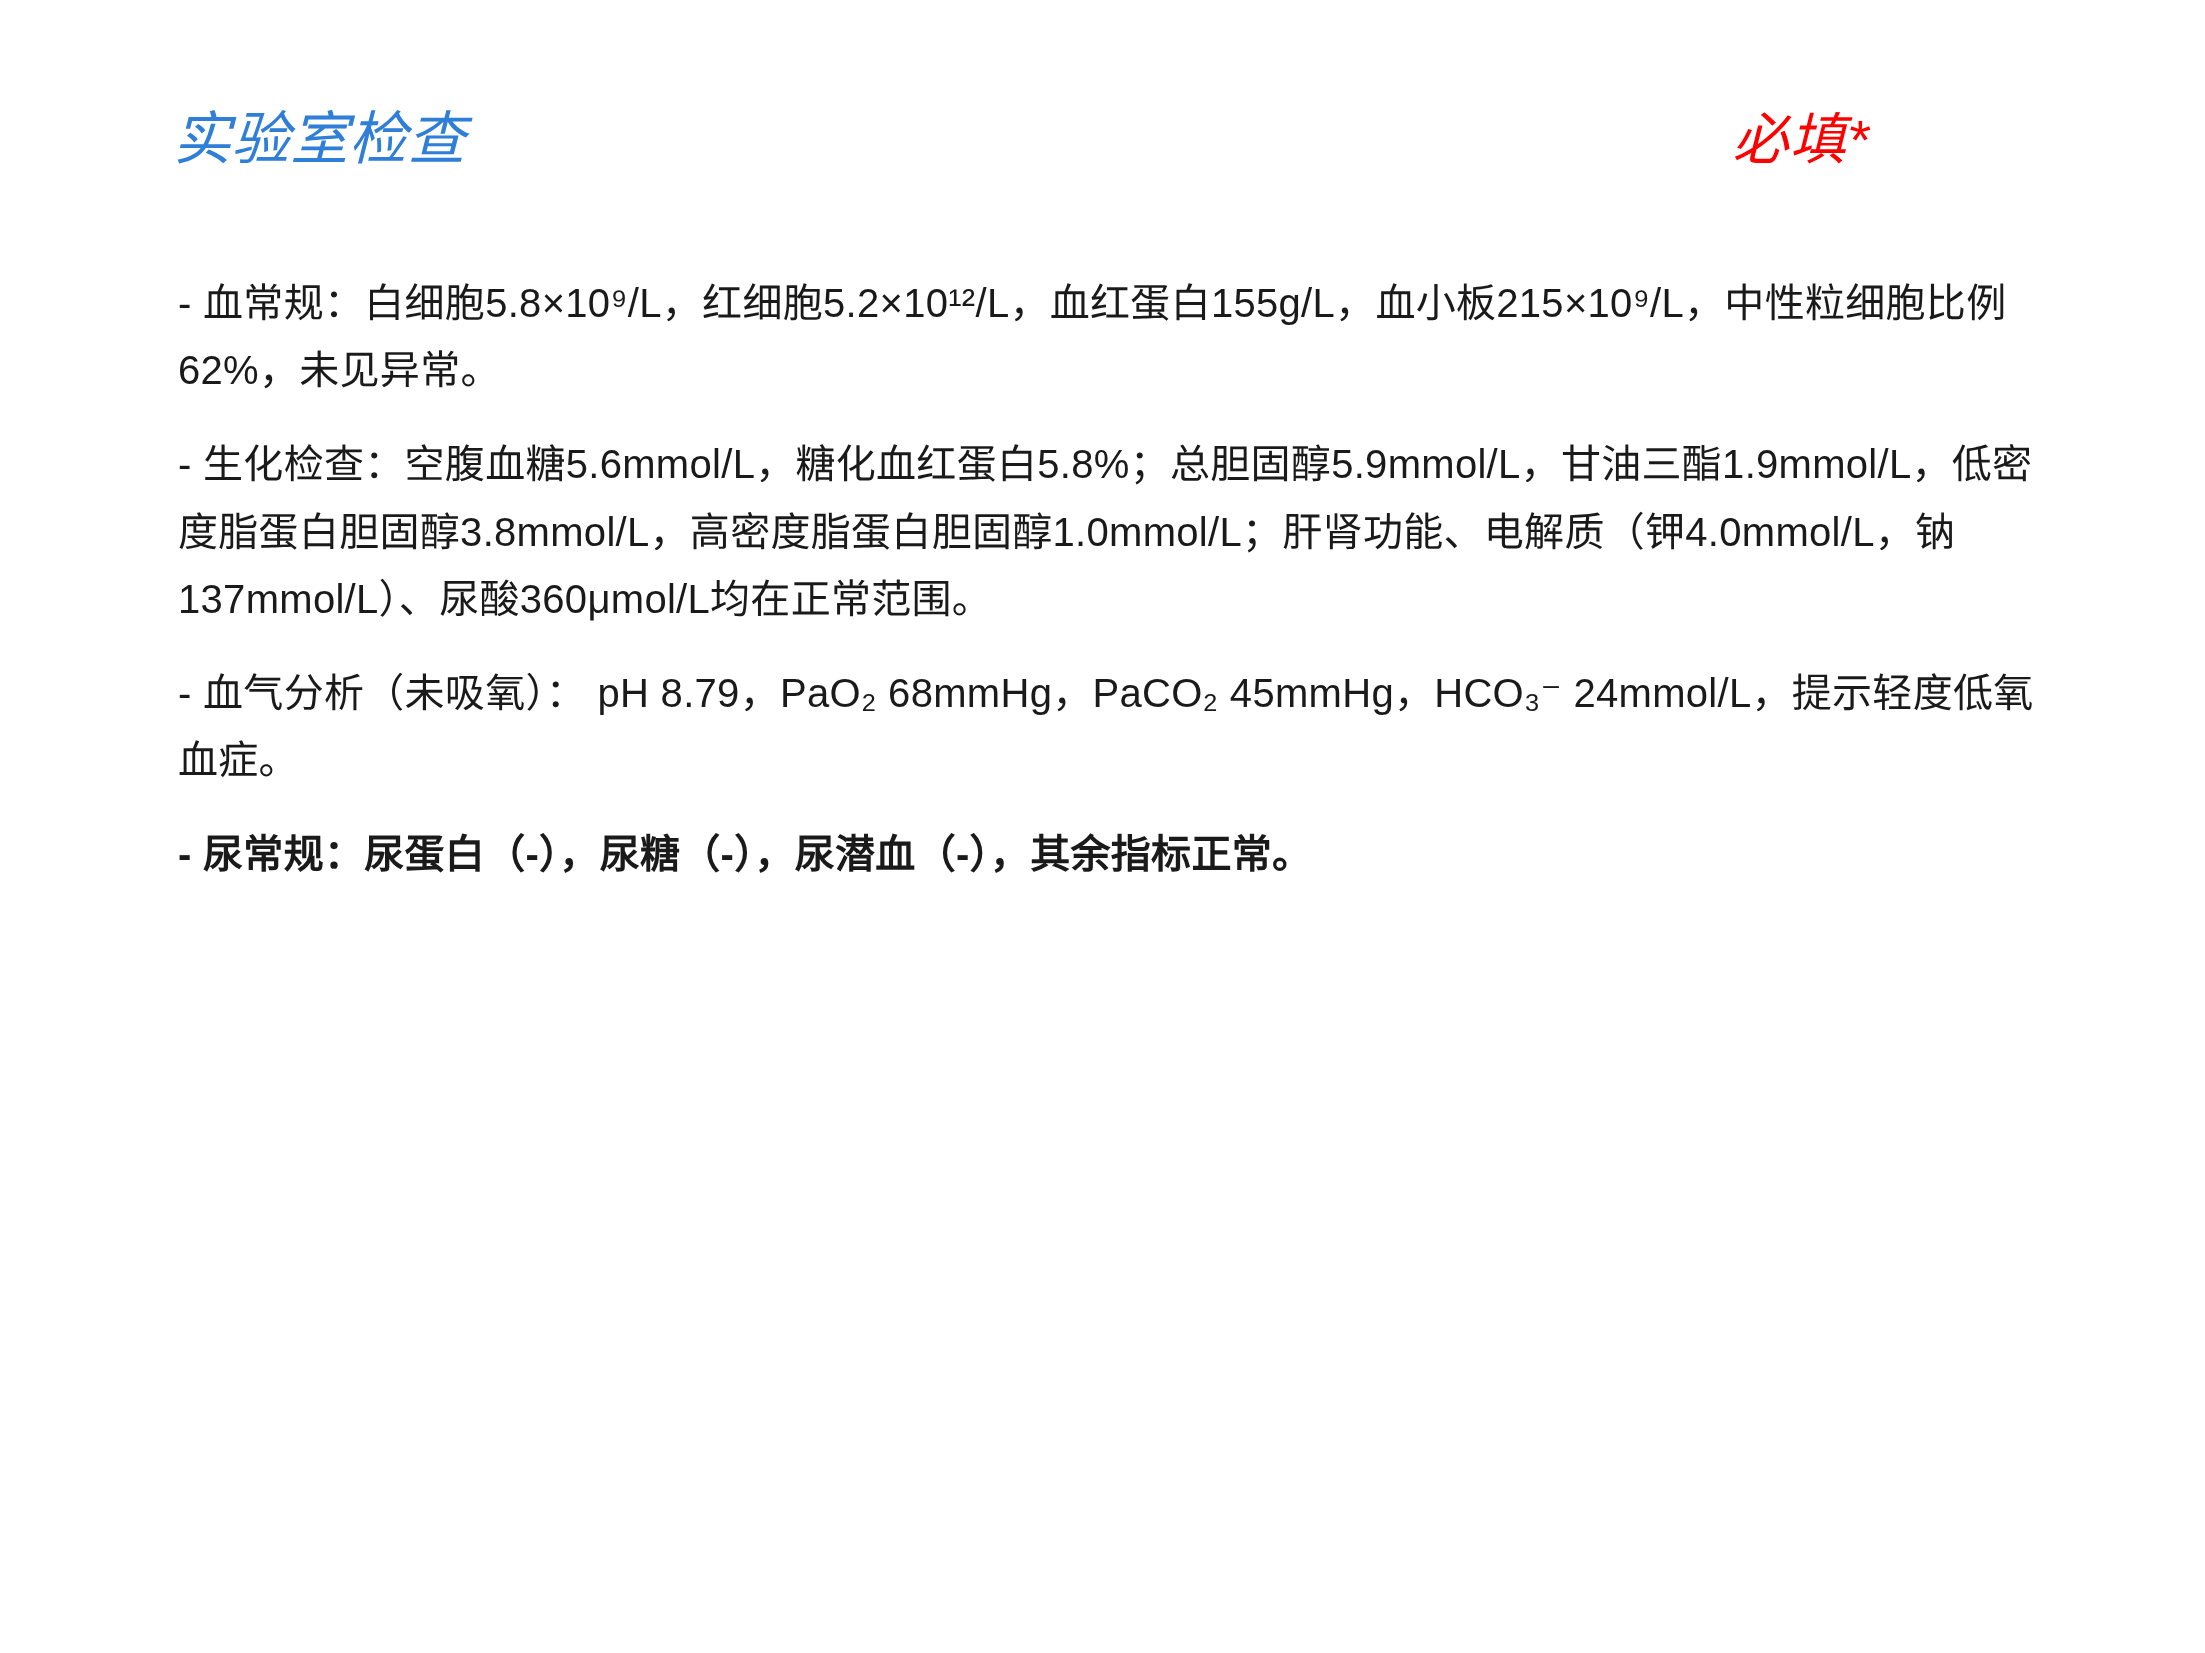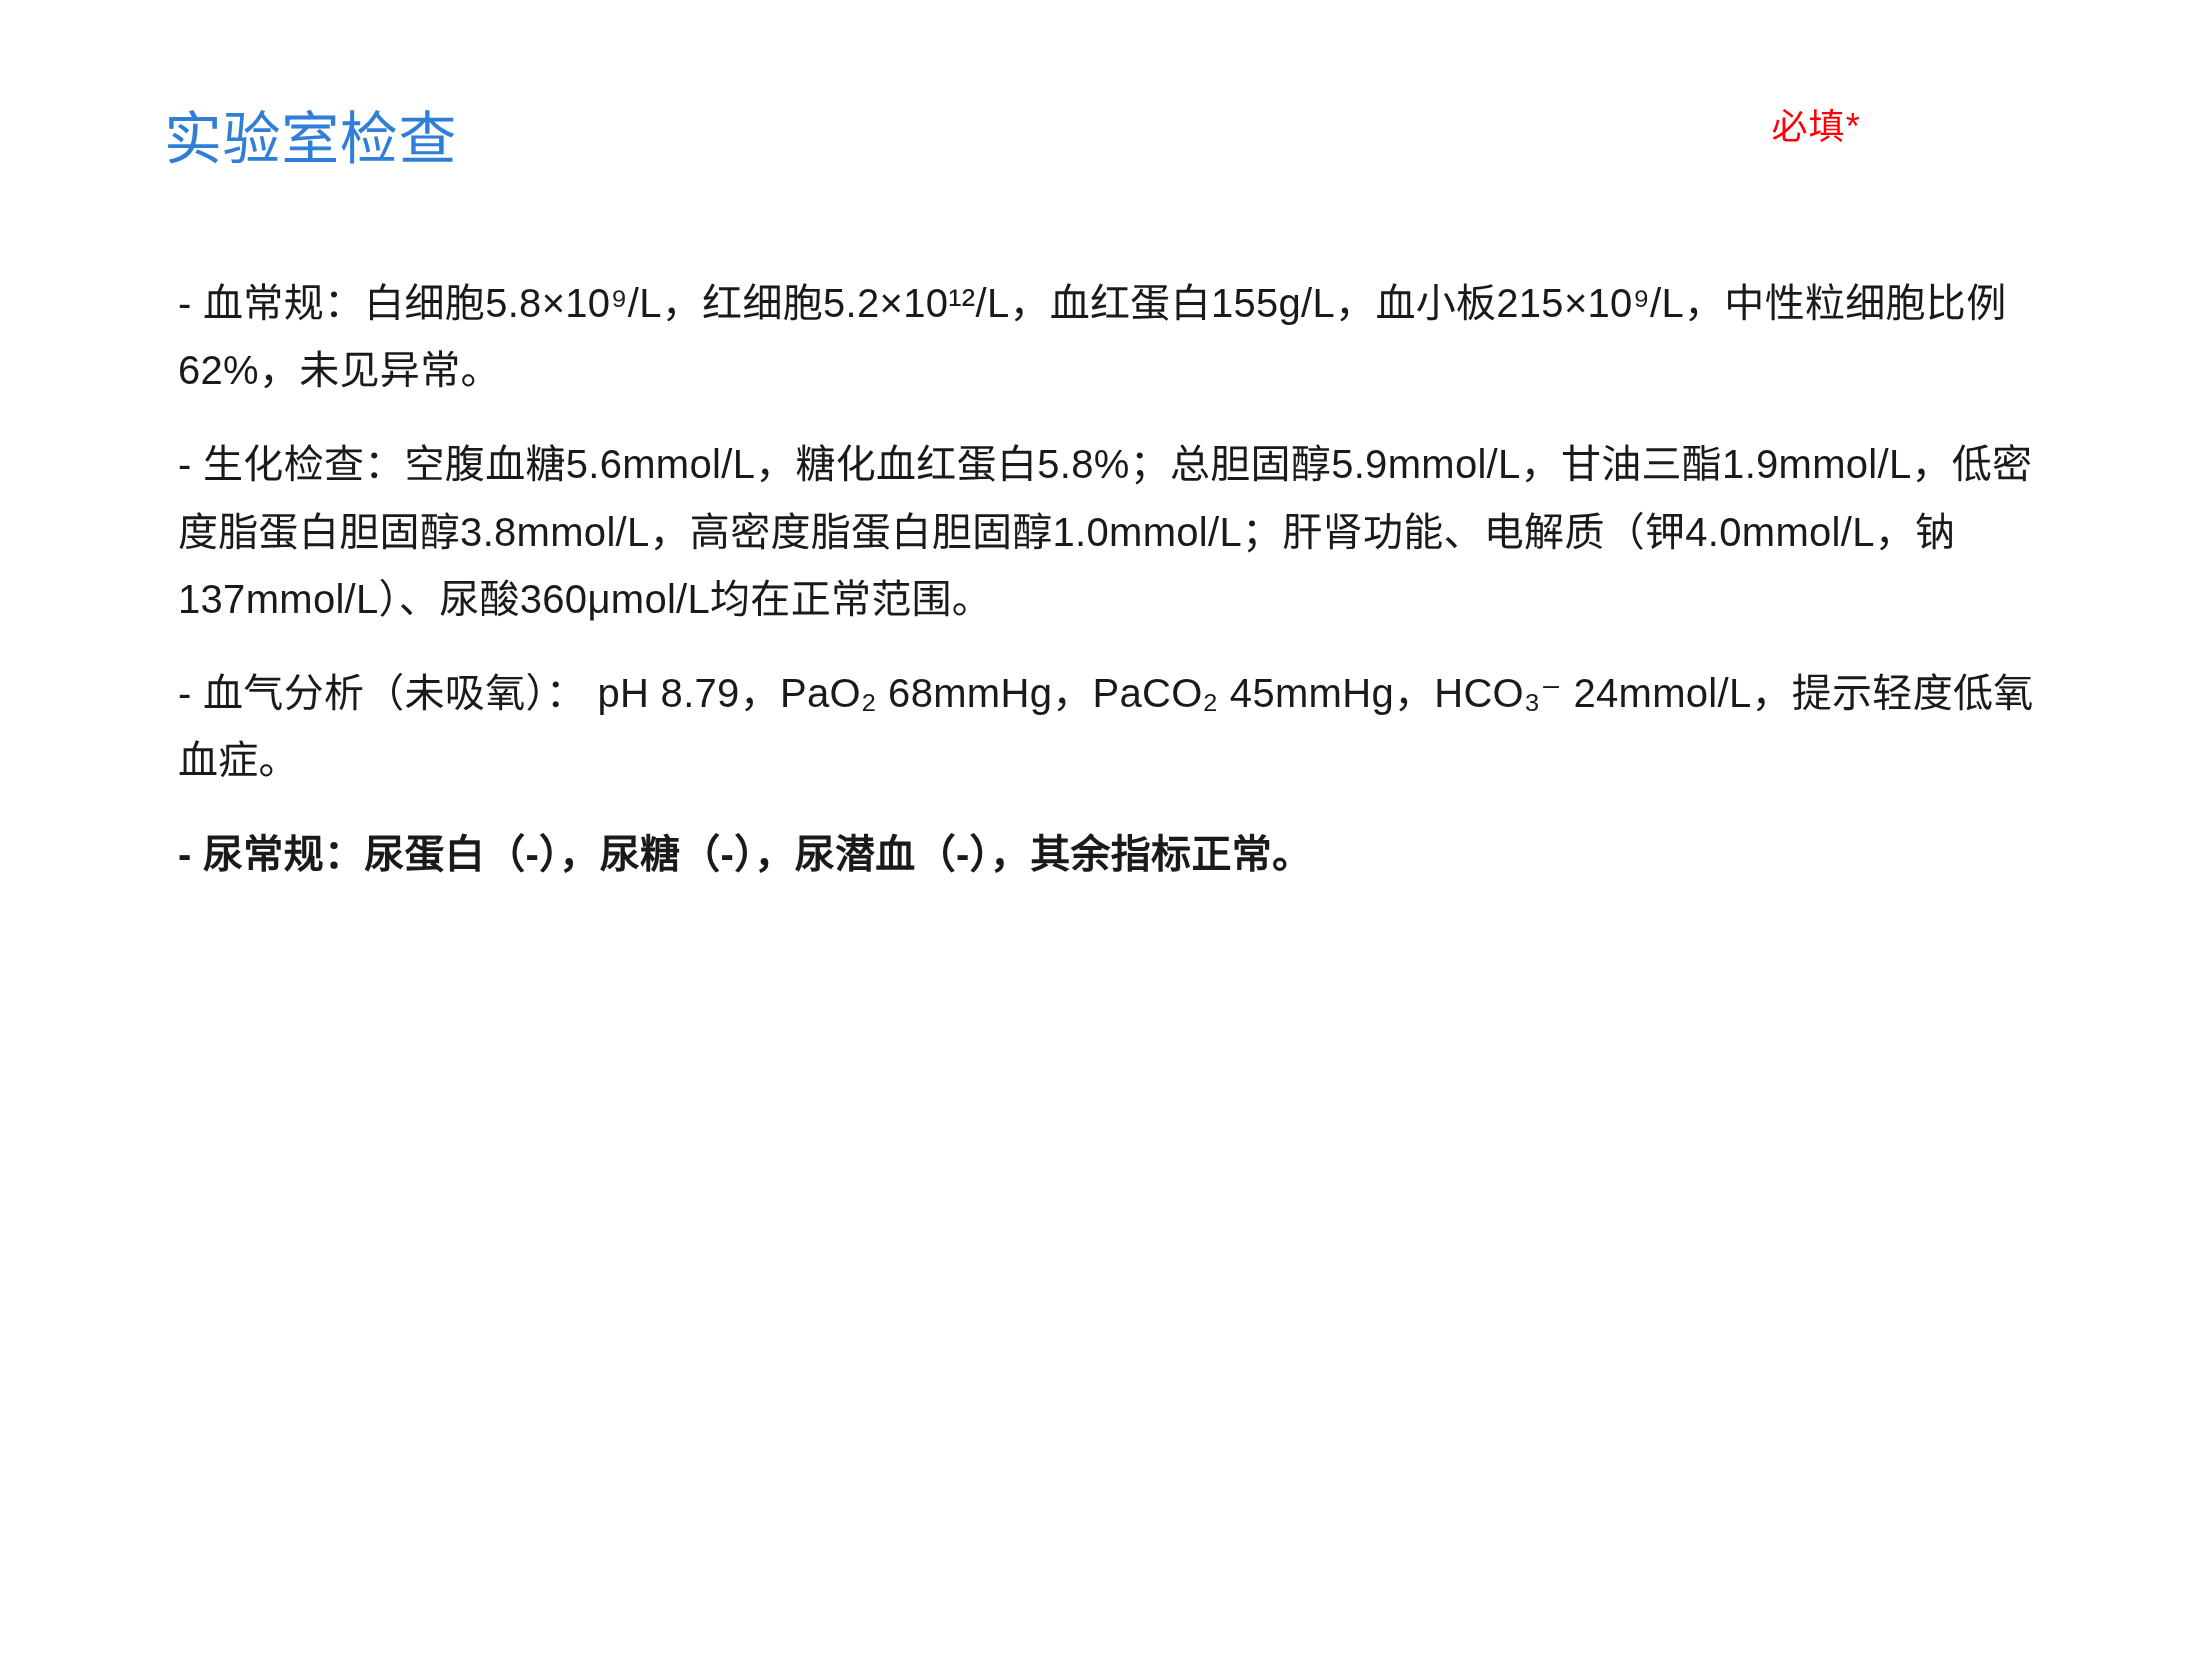--- a/index.html
+++ b/index.html
@@ -17,37 +17,38 @@
   }
   .slide {
     position: relative;
     width: 2205px;
     height: 1654px;
     box-sizing: border-box;
     padding: 0;
   }
   .header-row {
     position: absolute;
-    left: 164px;
+    left: 173px;
     top: 107px;
     width: 1734px;
     display: flex;
-    align-items: flex-start;
+    align-items: flex-end;
     justify-content: space-between;
+    font-style: italic;
   }
   .title {
     font-size: 58px;
     line-height: 1.1;
     color: #2f7ed8;
     font-weight: 400;
     letter-spacing: 0.6px;
     white-space: nowrap;
   }
   .required-flag {
-    font-size: 36px;
+    font-size: 56px;
     line-height: 1.1;
     color: #ff0000;
     font-weight: 400;
     letter-spacing: 1.2px;
     white-space: nowrap;
     margin-right: 37px;
   }
   .body-block {
     position: absolute;
     left: 178px;

